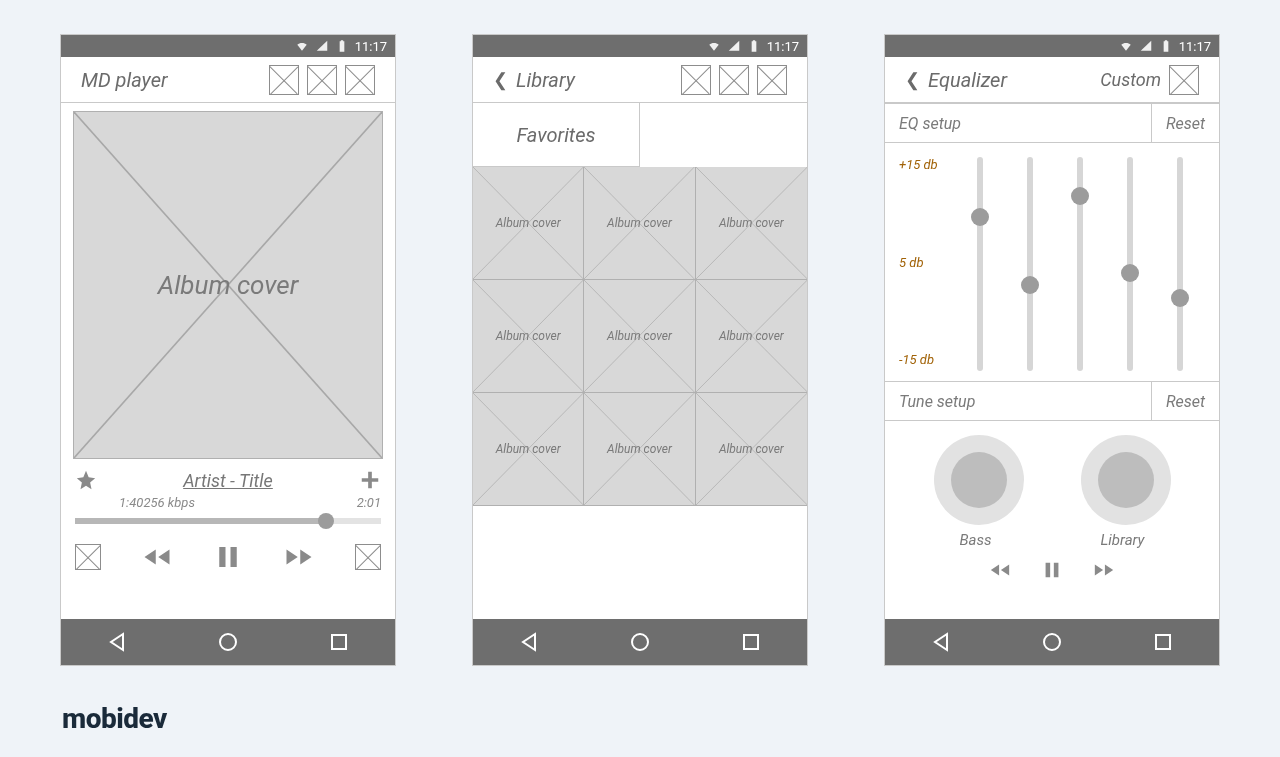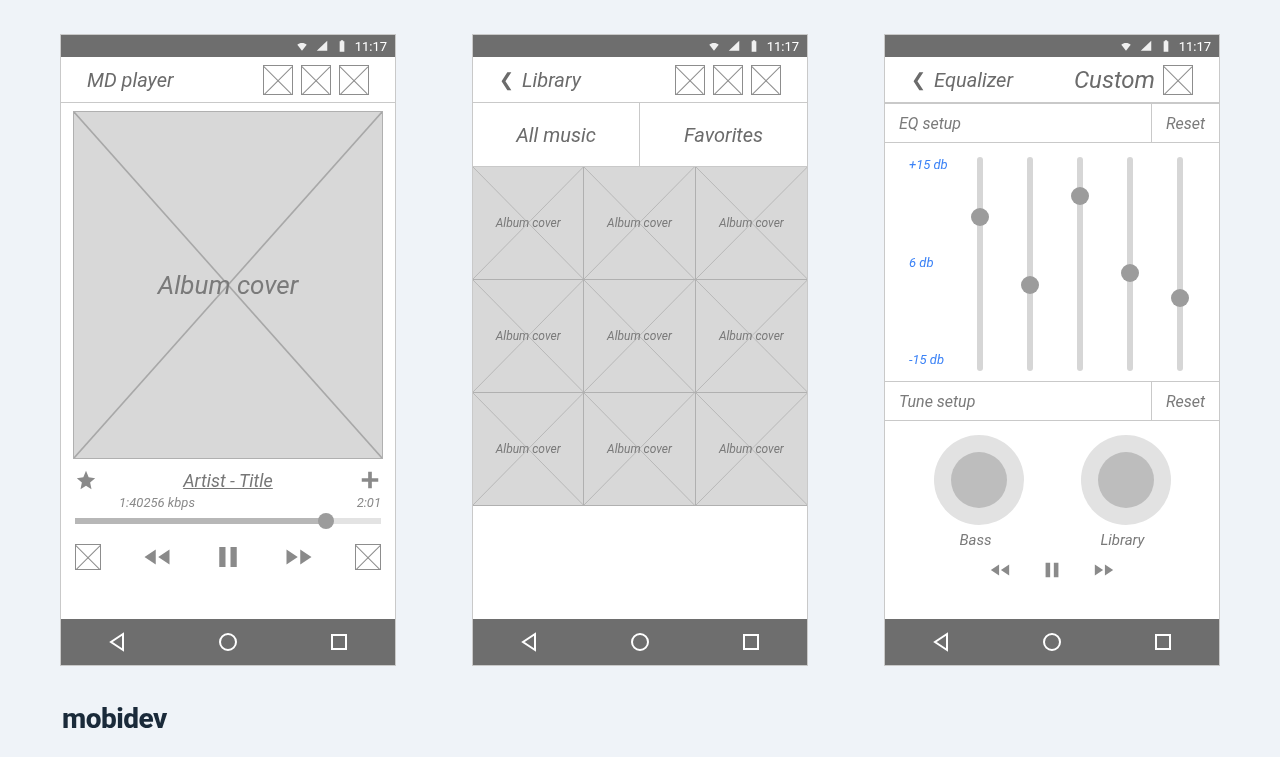--- a/index.html
+++ b/index.html
@@ -33,26 +33,26 @@
     padding: 0 8px;
     font-size: 13px;
   }
   .status svg { width: 14px; height: 14px; fill:#fff; opacity:.9 }
   
   .appbar {
     height: 46px;
     border-bottom: 1px solid #c9c9c9;
     display: flex;
     align-items: center;
-    padding: 0 26px;
+    padding: 0 20px;
     gap: 8px;
   }
   .appbar .title { font-style: italic; font-size: 20px; color:#6b6b6b; }
   .appbar .spacer { flex:1 }
-  .appbar .right-label { font-style: italic; font-size: 24px; color:#6b6b6b; }
+  .appbar .right-label { font-style: italic; font-size: 18px; color:#6b6b6b; }
   .xbox {
     width: 30px; height: 30px; border:1px solid #8d8d8d; position:relative;
     background:#fff;
   }
   .xbox::before, .xbox::after {
     content:""; position:absolute; left:0; top:50%; width:141%; height:1px;
     background:#8d8d8d; transform-origin:0 0;
   }
   .xbox::before { transform: rotate(45deg); left:0; top:0; width:calc(141%); }
   .xbox::after  { transform: rotate(-45deg); left:0; top:100%; width:calc(141%); }
@@ -102,21 +102,21 @@
     position:relative; overflow:hidden; display:flex; align-items:center; justify-content:center;
     font-style:italic; font-size:12px; color:#7a7a7a;
   }
   .albumcell:nth-child(3n){ border-right:none; }
   .albumcell svg { position:absolute; left:0; top:0; width:100%; height:100%; }
   
   .section-row { height:40px; border-bottom:1px solid #c9c9c9; border-top:1px solid #c9c9c9; display:flex; align-items:center; padding:0 14px; font-style:italic; font-size:16px; color:#7a7a7a; }
   .section-row .spacer{flex:1}
   .section-row .divider { width:1px; height:100%; background:#c9c9c9; margin:0 14px;}
   .eq-area { height:238px; padding:14px 14px 10px; position:relative; }
-  .eq-labels { position:absolute; left:24px; top:14px; bottom:14px; width:50px; display:flex; flex-direction:column; justify-content:space-between; font-style:italic; font-size:13px; color:#3b82f6;}
+  .eq-labels { position:absolute; left:14px; top:14px; bottom:14px; width:50px; display:flex; flex-direction:column; justify-content:space-between; font-style:italic; font-size:13px; color:#a16207;}
   .eq-sliders { margin-left:56px; height:100%; display:flex; justify-content:space-around; align-items:stretch; }
   .eq-slider { width:6px; background:#d6d6d6; position:relative; border-radius:3px; }
   .eq-slider .knob { position:absolute; left:50%; width:18px; height:18px; border-radius:50%; background:#9c9c9c; transform:translate(-50%,-50%); }
   .knobs-row { display:flex; justify-content:space-around; align-items:center; padding:14px 20px 4px; }
   .bigknob { width:90px; height:90px; border-radius:50%; background:#e2e2e2; display:flex; align-items:center; justify-content:center; }
   .bigknob .inner{ width:56px; height:56px; border-radius:50%; background:#bdbdbd;}
   .knob-label-row { display:flex; justify-content:space-around; font-style:italic; font-size:15px; color:#7a7a7a; padding:2px 20px 6px;}
   
   .logo { position:absolute; left:62px; bottom:22px; font-weight:800; font-size:28px; color:#1a2a3a; letter-spacing:-0.5px; }
 </style>
@@ -221,21 +221,20 @@
     <div class="appbar">
       <span class="back-caret">❮</span>
       <span class="title">Library</span>
       <span class="spacer"></span>
       <span class="xbox"></span>
       <span class="xbox"></span>
       <span class="xbox"></span>
     </div>
 
     <div class="catgrid">
-      <div class="catcell">All music</div>
       <div class="catcell">Favorites</div>
     </div>
 
     <div class="albumgrid">
 
       <div class="albumcell">
           <svg viewBox="0 0 100 100" preserveAspectRatio="none">
             <line x1="0" y1="0" x2="100" y2="100" stroke="#a8a8a8" stroke-width=".6"></line>
             <line x1="100" y1="0" x2="0" y2="100" stroke="#a8a8a8" stroke-width=".6"></line>
           </svg>
@@ -336,21 +335,21 @@
     <div class="section-row">
       <span>EQ setup</span>
       <span class="spacer"></span>
         <span class="divider"></span>
       <span>Reset</span>
     </div>
 
     <div class="eq-area">
       <div class="eq-labels">
         <span>+15 db</span>
-        <span>6 db</span>
+        <span>5 db</span>
         <span>-15 db</span>
       </div>
       <div class="eq-sliders">
         <div class="eq-slider">
             <div class="knob" style="top:28%"></div>
           </div>
         <div class="eq-slider">
             <div class="knob" style="top:60%"></div>
           </div>
         <div class="eq-slider">

